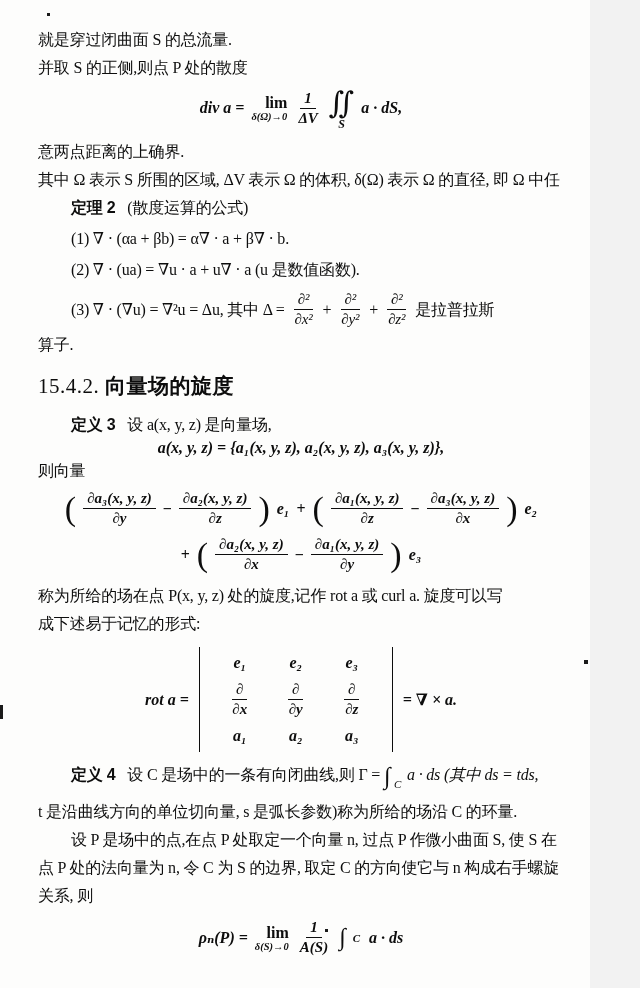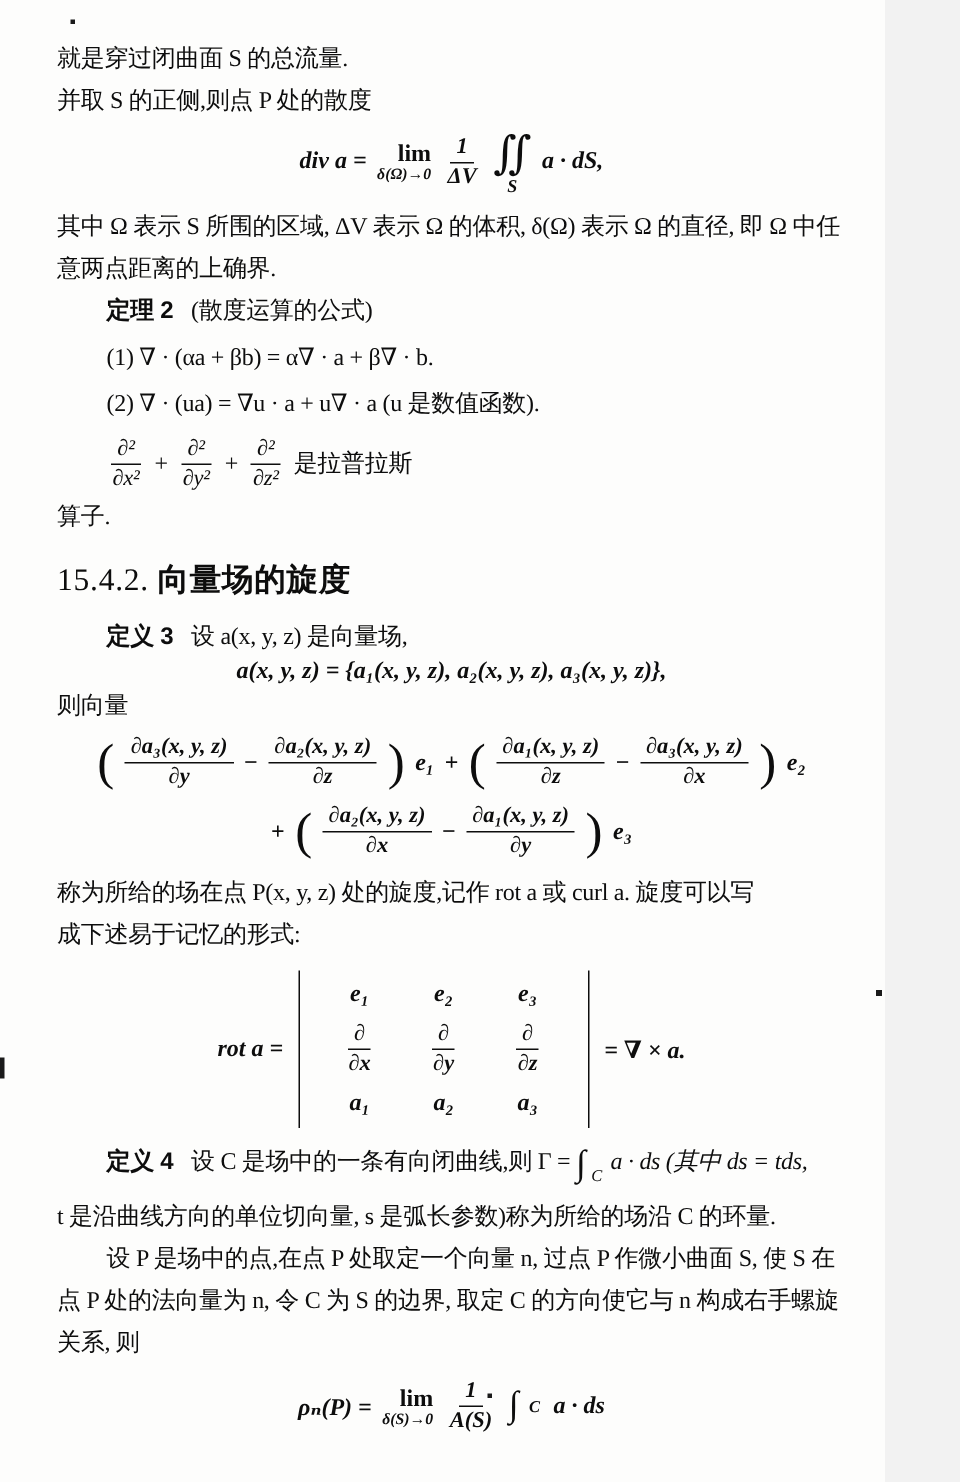--- a/index.html
+++ b/index.html
@@ -115,31 +115,32 @@
       <span class="num">1</span>
       <span class="den m">ΔV</span>
     </span>
     <span class="intwrap">
       <span class="intglyph">∬</span>
       <span class="intsub">S</span>
     </span>
     <span class="m vec">a · dS,</span>
   </div>
 
+  <div class="t">意两点距离的上确界.</div>
   <div class="t">其中 Ω 表示 S 所围的区域, ΔV 表示 Ω 的体积, δ(Ω) 表示 Ω 的直径, 即 Ω 中任</div>
-  <div class="t">意两点距离的上确界.</div>
 
   <div class="t ind">
     <span class="lbl">定理 2</span>
     <span>(散度运算的公式)</span>
   </div>
   <div class="t ind mt-sm">(1) ∇ · (αa + βb) = α∇ · a + β∇ · b.</div>
   <div class="t ind mt-sm">(2) ∇ · (ua) = ∇u · a + u∇ · a (u 是数值函数).</div>
 
   <div class="t ind mathline laplace-line">
+    <span>(3) ∇ · (∇u) = ∇²u = Δu, 其中 Δ =</span>
     <span class="frac">
       <span class="num m">∂²</span>
       <span class="den m">∂x²</span>
     </span>
     <span class="op">+</span>
     <span class="frac">
       <span class="num m">∂²</span>
       <span class="den m">∂y²</span>
     </span>
     <span class="op">+</span>

